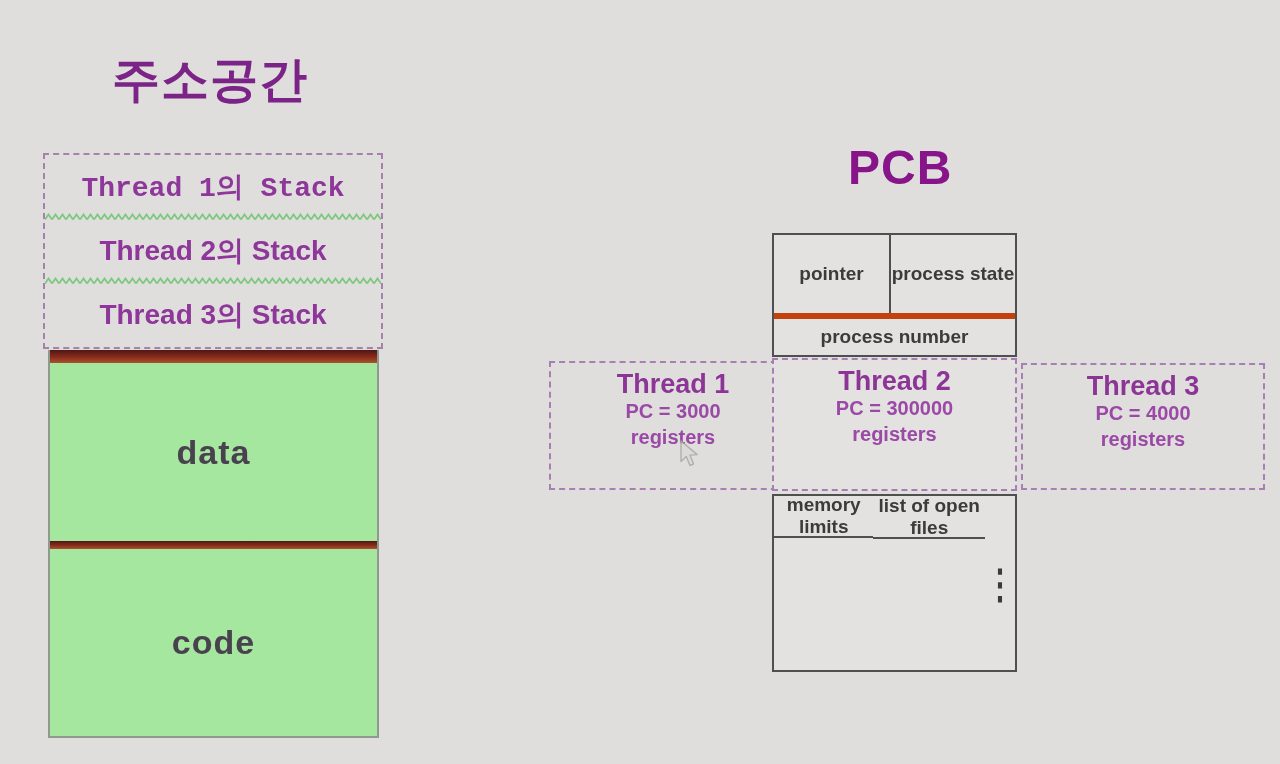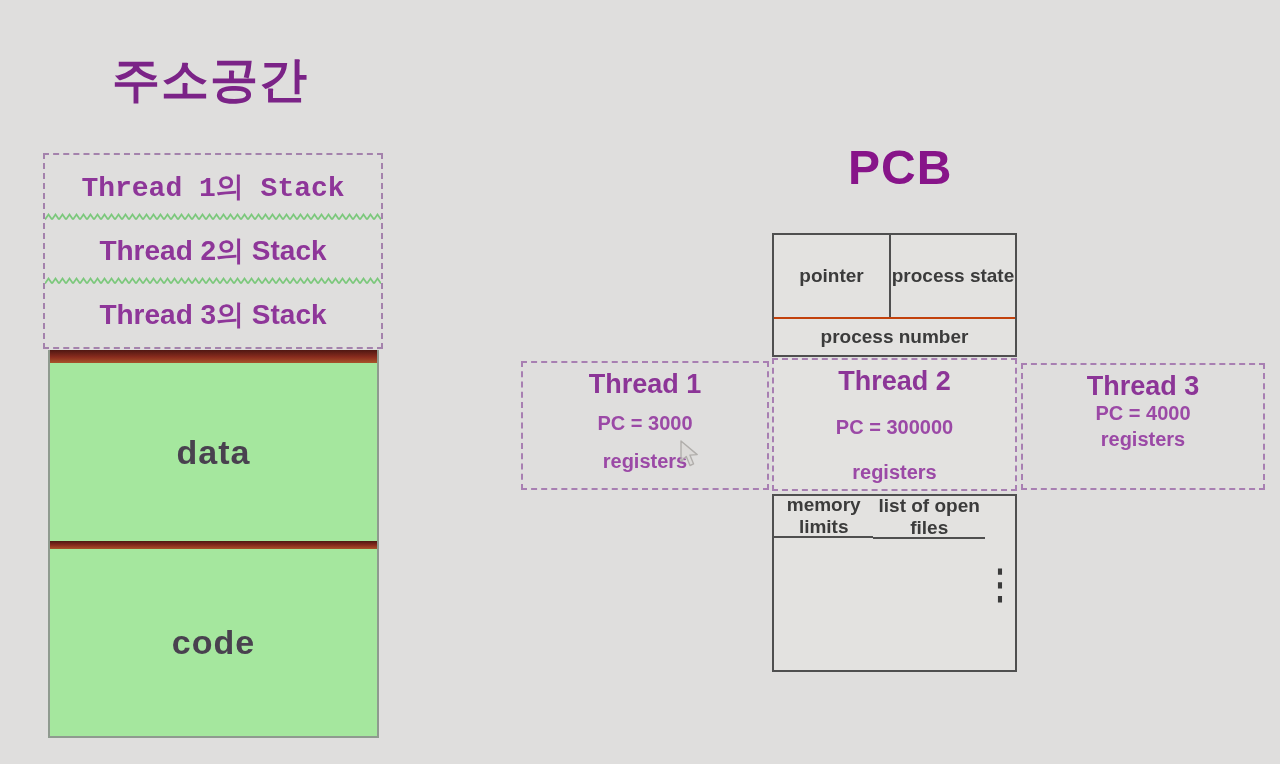--- a/index.html
+++ b/index.html
@@ -60,21 +60,21 @@
     color:#871489;
     letter-spacing:1px;
   }
   .tbl{
     box-sizing:border-box;
     background:#e3e2e0;
     border:2px solid #4f4f4f;
     color:#3b3b3b;
   }
   .tbl-top{left:772px;top:233px;width:245px;height:124px;display:flex;flex-direction:column;}
-  .tbl-top .row1{display:flex;height:84px;box-sizing:border-box;border-bottom:2px solid #c2410c;}
+  .tbl-top .row1{display:flex;height:84px;box-sizing:border-box;border-bottom:6px solid #c2410c;}
   .cell{
     display:flex;align-items:center;justify-content:center;
     text-align:center;
     font-size:19px;font-weight:600;line-height:1.15;
   }
   .cell-pointer{width:117px;box-sizing:border-box;border-right:2px solid #4f4f4f;}
   .cell-state{flex:1;}
   .tbl-top .row2{flex:1;text-align:center;}
 
   .tbl-bottom{left:772px;top:494px;width:245px;height:178px;display:flex;}
@@ -85,22 +85,22 @@
     font-size:30px;font-weight:bold;color:#3b3b3b;
     transform:scaleY(1.35);
     letter-spacing:0;
   }
 
   .thread-box{
     box-sizing:border-box;
     border:2px dashed #a87fb2;
     display:flex;flex-direction:column;align-items:center;
   }
-  .thread-1{left:521px;top:361px;width:248px;height:129px;gap:12px;}
-  .thread-2{left:772px;top:358px;width:245px;height:133px;background:#e3e2e0;gap:19px;}
+  .thread-1{left:549px;top:361px;width:248px;height:129px;}
+  .thread-2{left:772px;top:358px;width:245px;height:133px;background:#e3e2e0;}
   .thread-3{left:1021px;top:363px;width:244px;height:127px;}
   .thread-name{
     margin-top:6px;
     font-size:27px;font-weight:700;color:#8c3597;
   }
   .thread-pc{
     font-size:20px;font-weight:600;color:#9b49a6;
   }
   .thread-regs{
     margin-top:3px;

